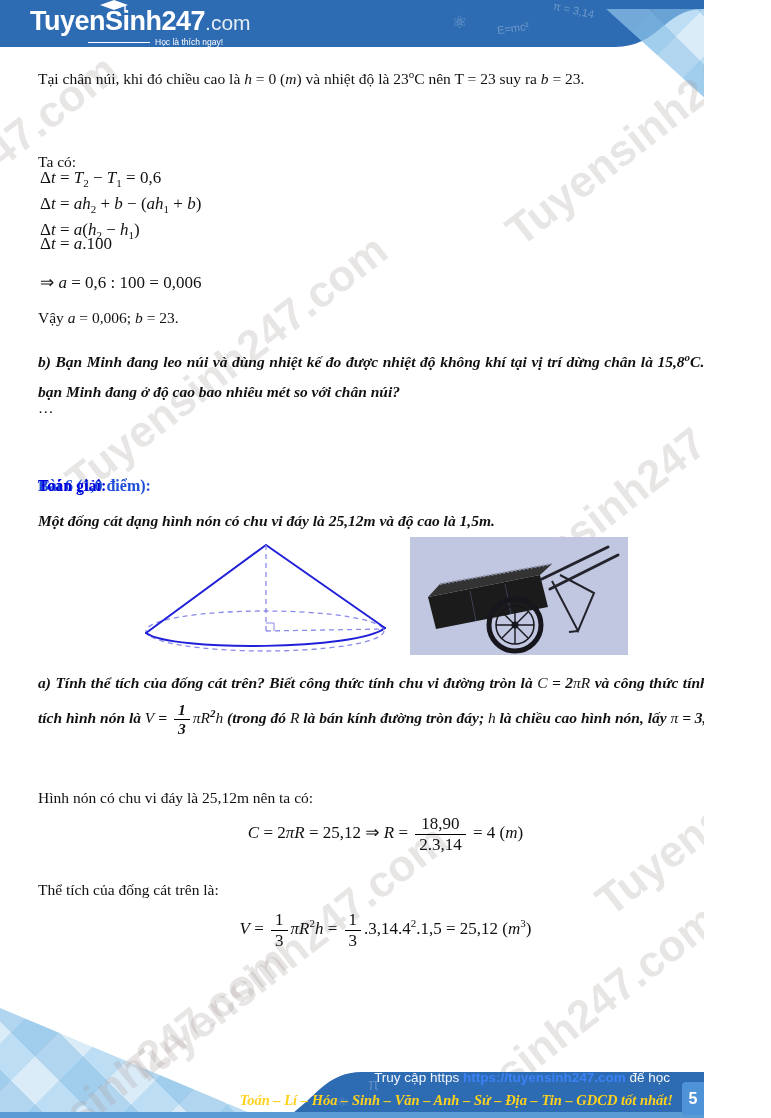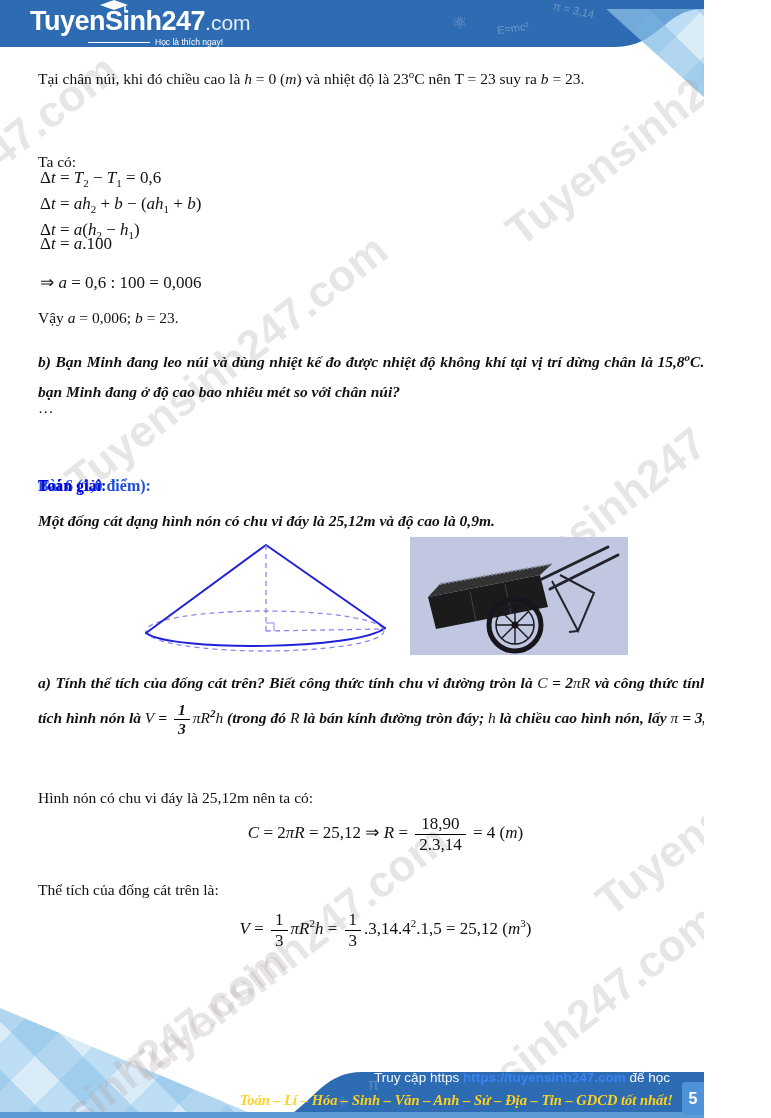--- a/index.html
+++ b/index.html
@@ -105,21 +105,21 @@
   <div class="eqline" style="top:220px">Δ<i>t</i> = <i>a</i>(<i>h</i><sub>2</sub> − <i>h</i><sub>1</sub>)</div>
   <div class="eqline" style="top:234px">Δ<i>t</i> = <i>a</i>.100</div>
   <div class="eqline" style="top:272px">⇒ <i>a</i> = 0,6 : 100 = 0,006</div>
 
   <div class="blk" style="top:308px">Vậy <i>a</i> = 0,006;  <i>b</i> = 23.</div>
   <div class="blk just bi" style="top:342px">b) Bạn Minh đang leo núi và dùng nhiệt kế đo được nhiệt độ không khí tại vị trí dừng chân là 15,8<sup>o</sup>C. Hỏi bạn Minh đang ở độ cao bao nhiêu mét so với chân núi?</div>
   <div class="blk" style="top:398px">…</div>
 
   <div class="blk red-h" style="top:440px">Bài 6 (1,0 điểm):</div>
   <div class="blk blue-h" style="top:476px">Toán giải:</div>
-  <div class="blk bi" style="top:506px">Một đống cát dạng hình nón có chu vi đáy là 25,12m và độ cao là 0,9m.</div>
+  <div class="blk bi" style="top:506px">Một đống cát dạng hình nón có chu vi đáy là 25,12m và độ cao là 1,5m.</div>
 
   <svg class="fig-cone" width="255" height="114" viewBox="0 0 255 114">
     <ellipse cx="127" cy="91" rx="119" ry="20" fill="none" stroke="#8a8aea" stroke-width="1.3" stroke-dasharray="5 4"></ellipse>
     <path d="M8,93 C34,112 220,110 247,88" fill="none" stroke="#2020d8" stroke-width="2" stroke-linecap="round"></path>
     <path d="M128,5 L8,93 M128,5 L247,88" fill="none" stroke="#2020d8" stroke-width="2" stroke-linecap="round"></path>
     <path d="M128,5 L128,91 M128,91 L246,89" fill="none" stroke="#8a8aea" stroke-width="1.3" stroke-dasharray="5 4"></path>
     <path d="M128,83 L136,83 L136,91" fill="none" stroke="#8a8aea" stroke-width="1"></path>
   </svg>
 
   <svg class="fig-cart" width="218" height="118" viewBox="0 0 218 118">

